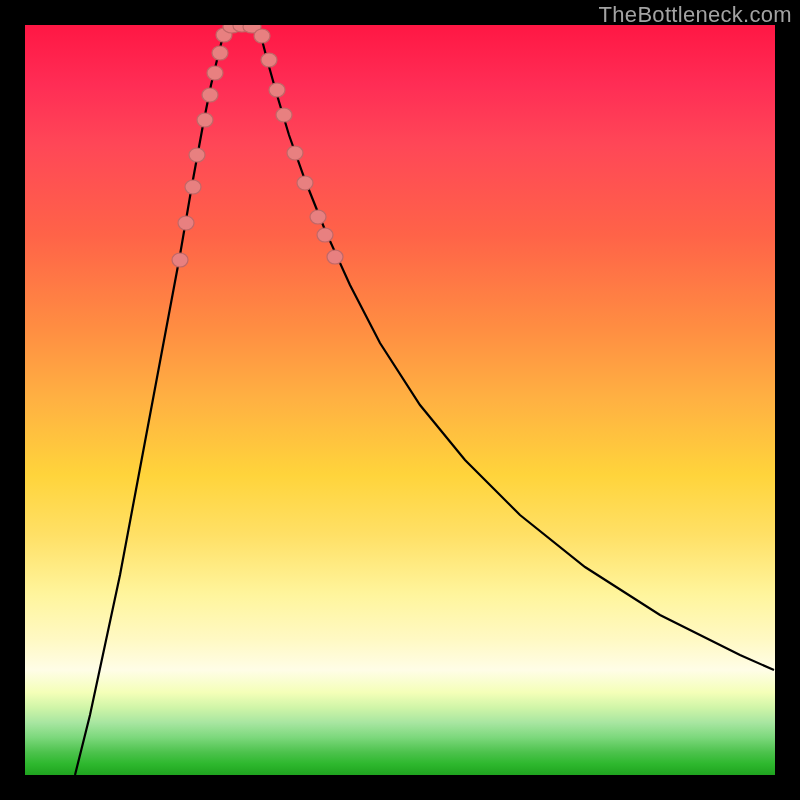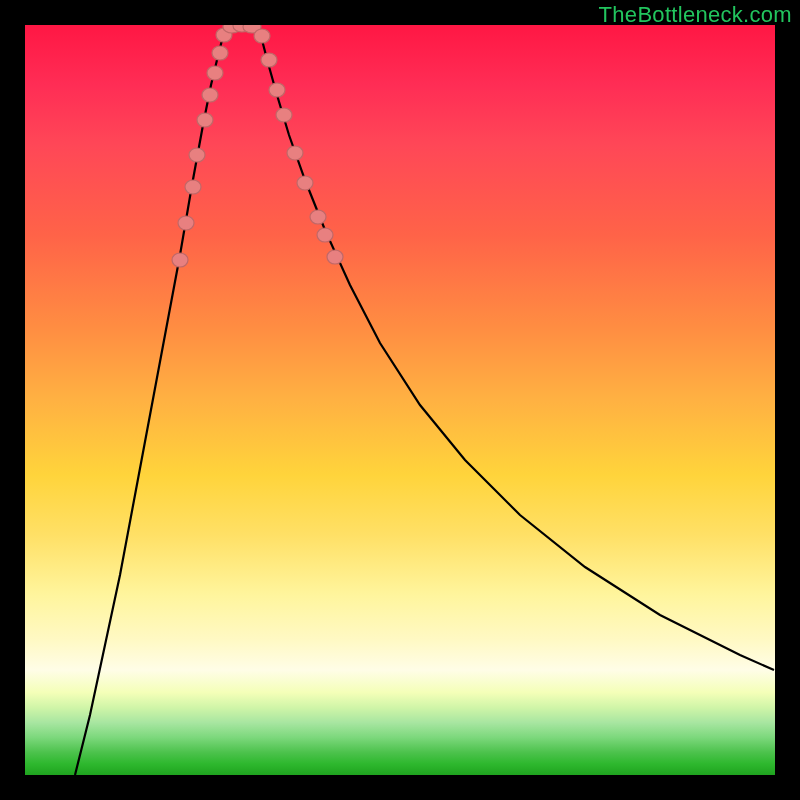--- a/index.html
+++ b/index.html
@@ -37,21 +37,21 @@
       #1fa31f 100%
     );
   }
   .watermark {
     position: absolute;
     top: 2px;
     right: 8px;
     font-family: Arial, Helvetica, sans-serif;
     font-size: 22px;
     font-weight: 500;
-    color: #22c55e;
+    color: #a3a3a3;
     letter-spacing: 0.3px;
     user-select: none;
   }
   svg.overlay {
     position: absolute;
     left: 25px;
     top: 25px;
     width: 750px;
     height: 750px;
   }

